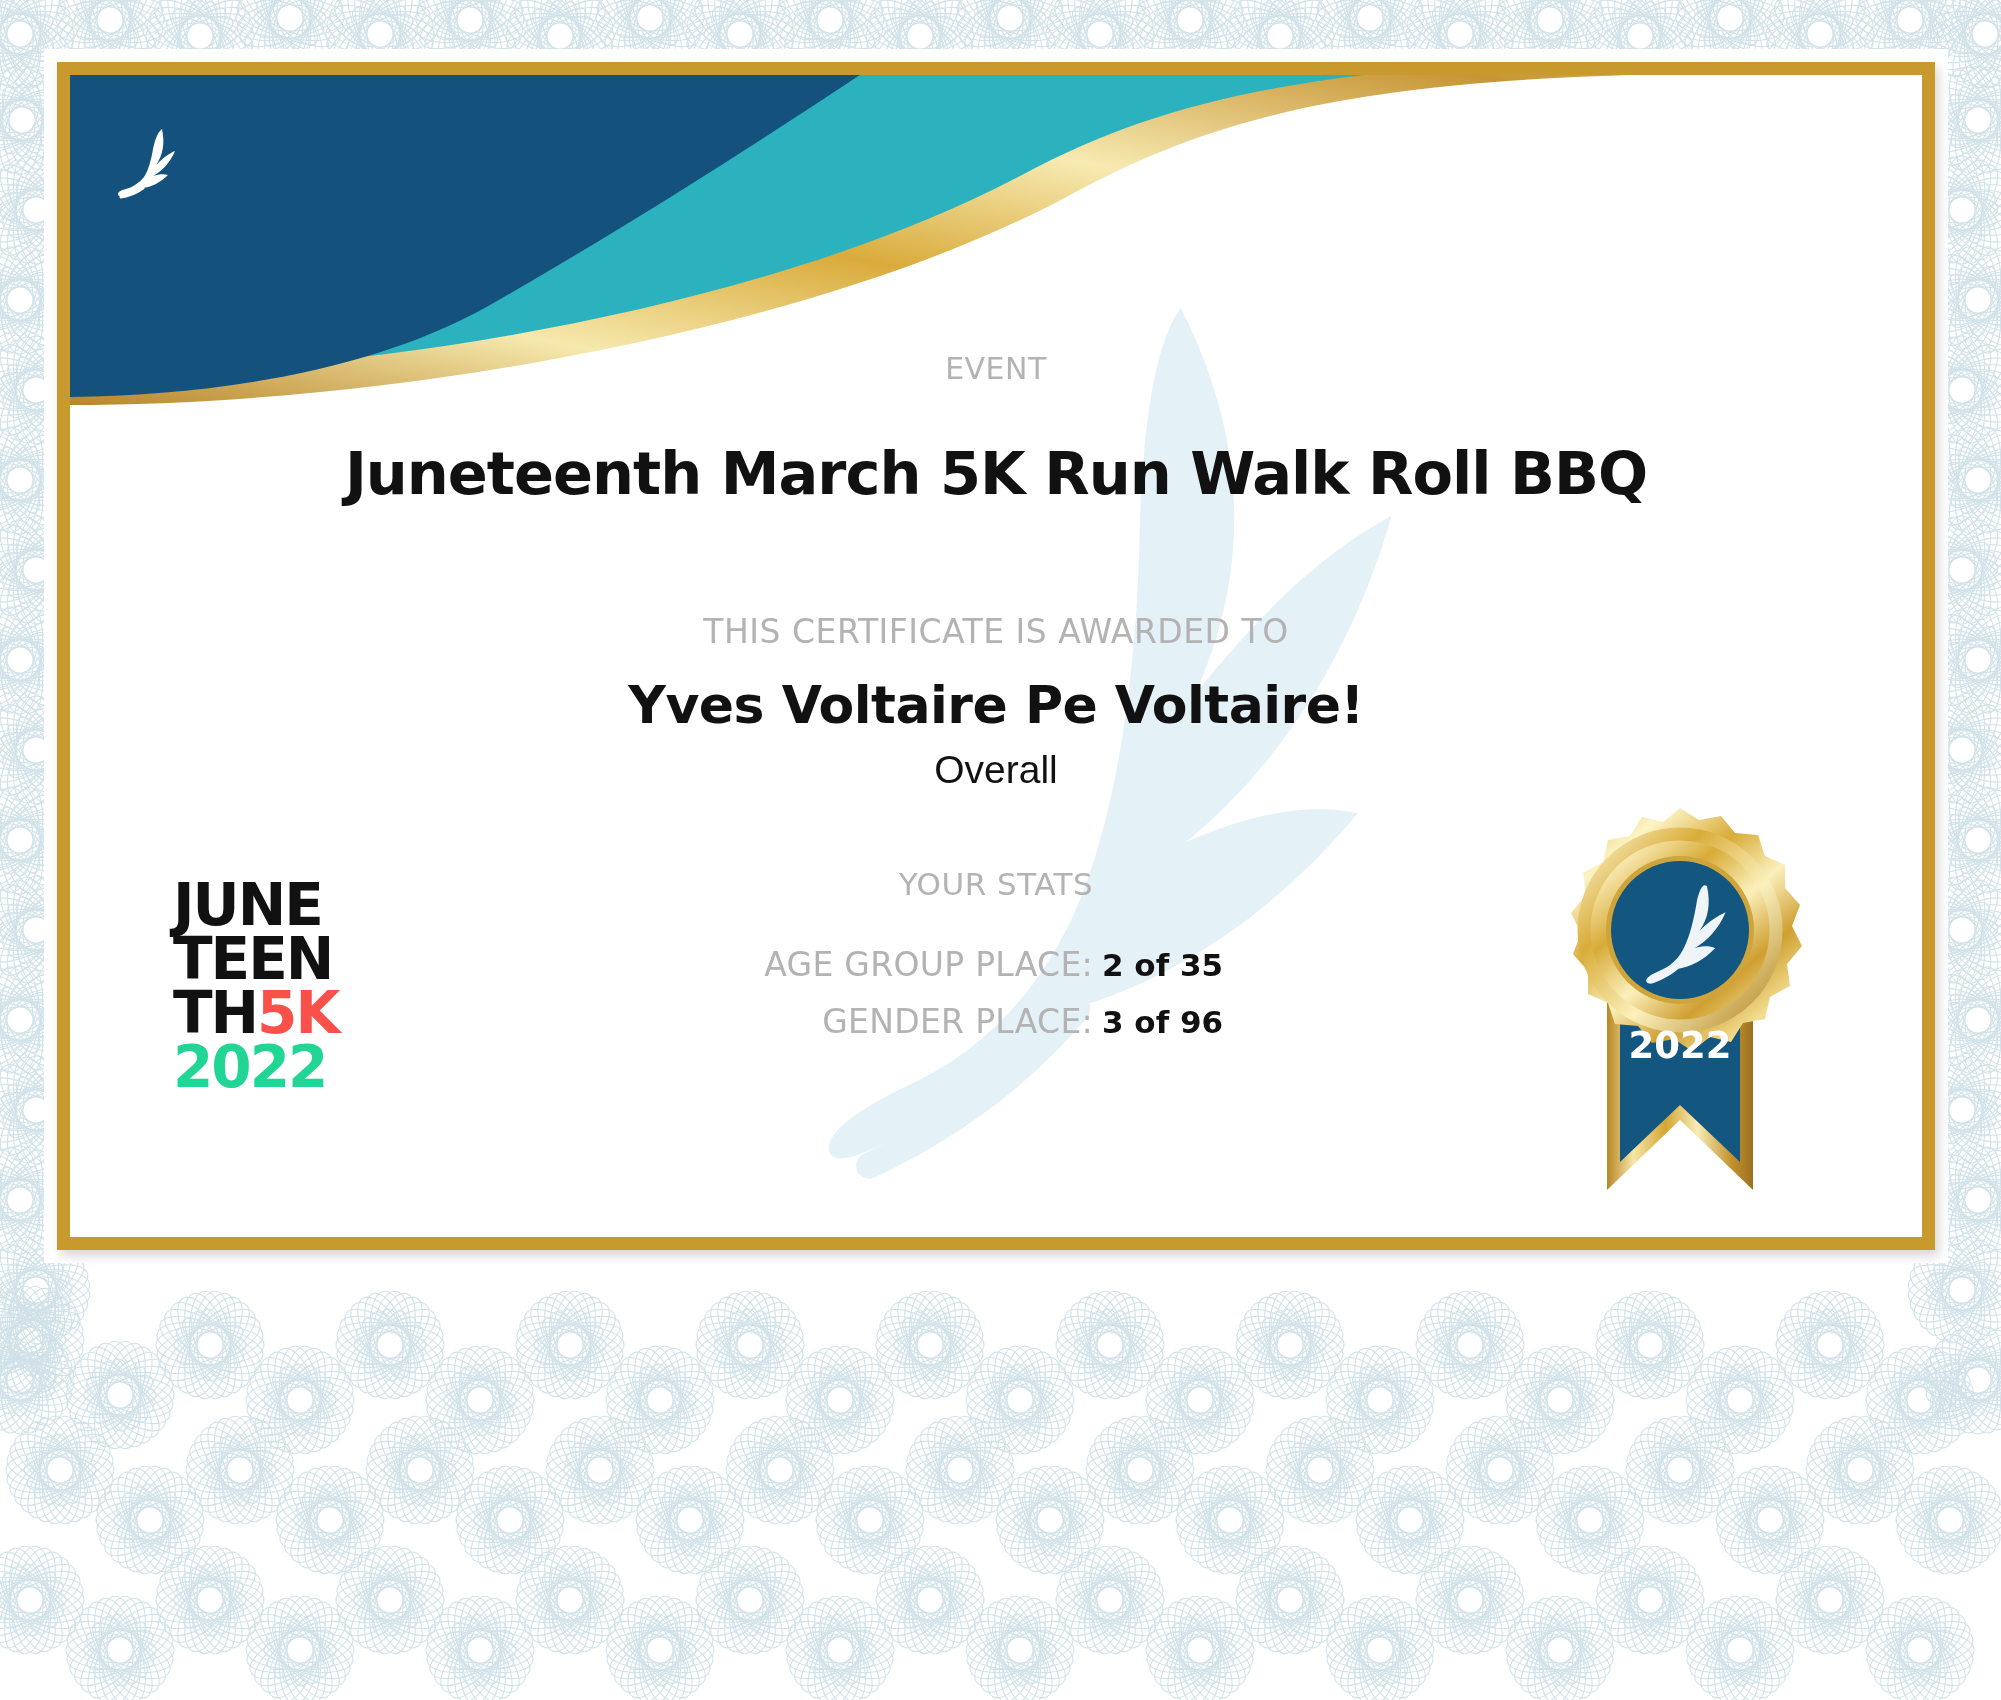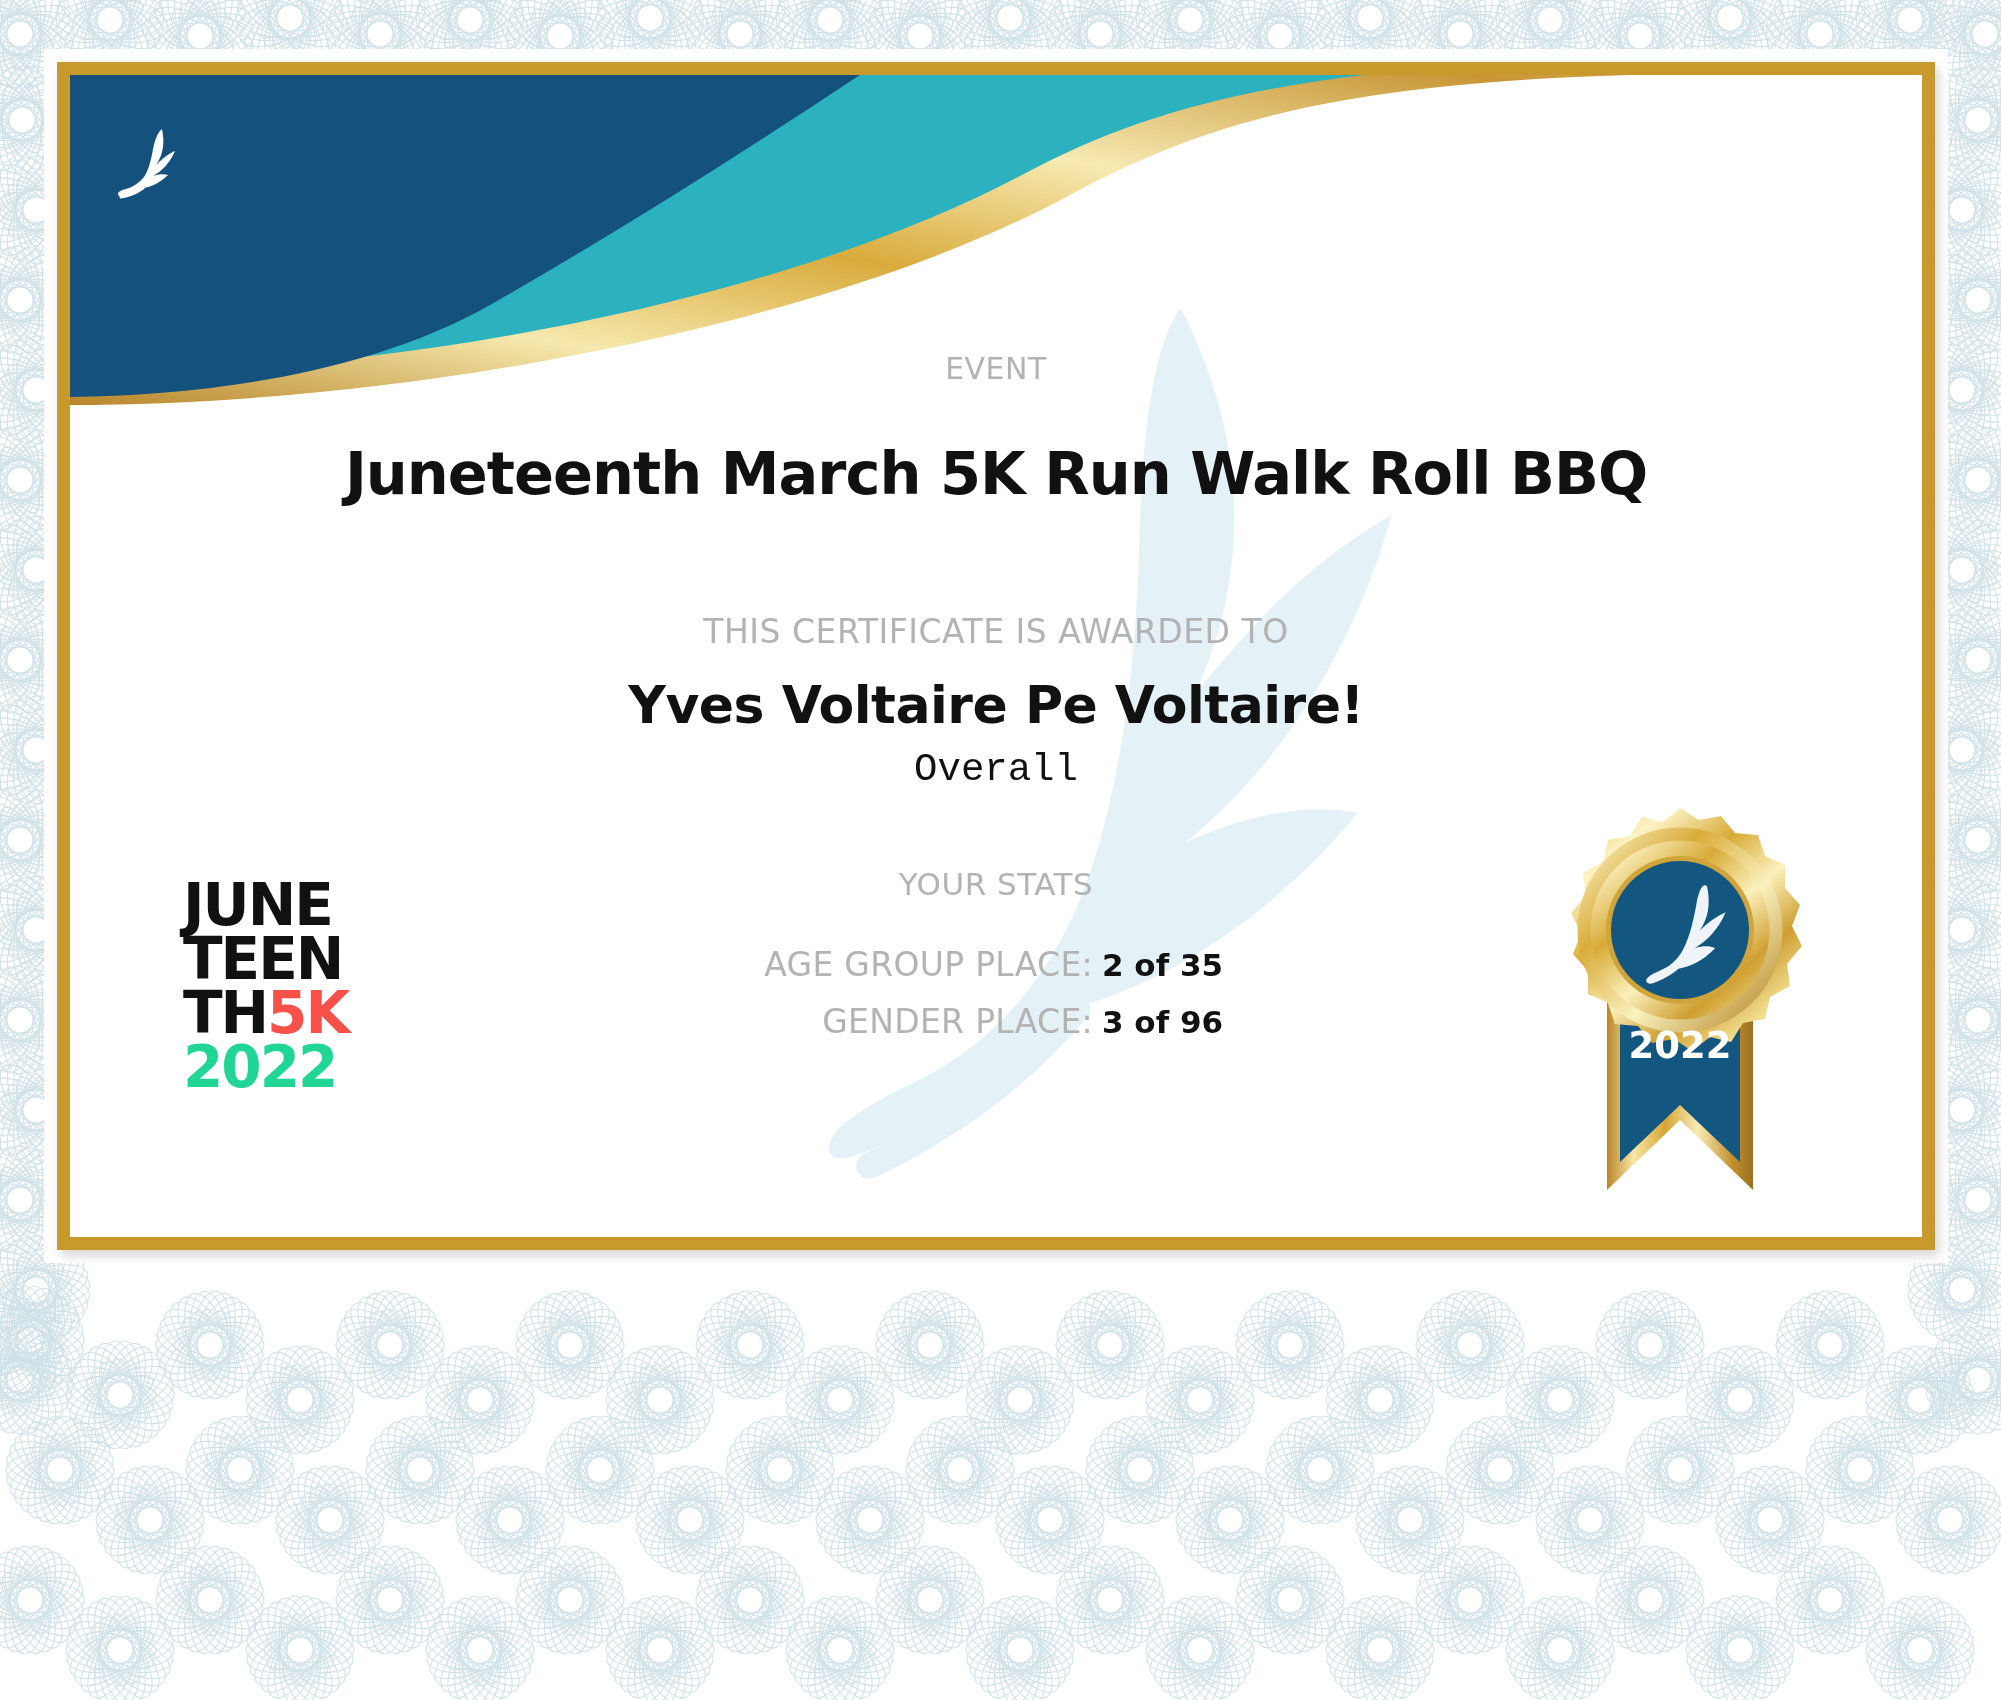--- a/index.html
+++ b/index.html
@@ -140,21 +140,21 @@
     font-size: 52px;
     color: #111111;
     letter-spacing: -0.5px;
   }
 
   #recipient-division {
     position: absolute;
     top: 673px;
     left: 0; right: 0;
     text-align: center;
-    font-family: Liberation Mono, monospace;
+    font-family: Liberation Sans, sans-serif;
     font-weight: 400;
     font-size: 39px;
     color: #111111;
   }
 
   #stats-label {
     position: absolute;
     top: 791px;
     left: 0; right: 0;
     text-align: center;
@@ -195,21 +195,20 @@
   
   #juneteenth-logo {
     position: absolute;
     left: 103px;
     top: 804px;
     width: 240px;
     z-index: 6;
     font-family: "DejaVu Sans", sans-serif;
     font-weight: 700;
     line-height: 0.93;
-    margin-left: 10px;
   }
   .jt-line {
     font-size: 58px;
     letter-spacing: -2px;
     white-space: nowrap;
   }
   .jt-black { color: #111111; }
   .jt-red   { color: #f9514a; }
   .jt-green { color: #21d695; }
 

